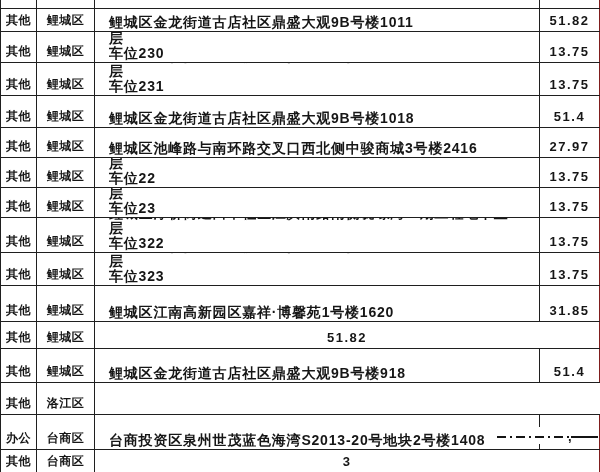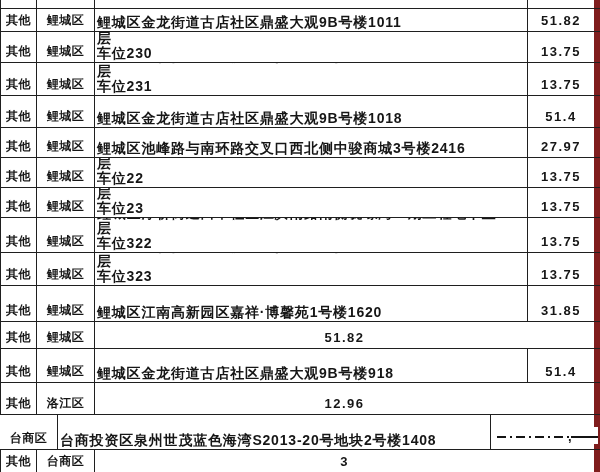--- a/index.html
+++ b/index.html
@@ -18,22 +18,22 @@
   .cell{display:flex;align-items:flex-end;overflow:hidden;}
   .c1{width:37px;border-left:1px solid #1f1f1f;border-right:1px solid #1f1f1f;
       justify-content:center;padding-bottom:3px;
       font-size:12px;letter-spacing:.5px;line-height:15px;}
   .c2{width:58px;border-right:1px solid #1f1f1f;
       justify-content:center;padding-bottom:3px;
       font-size:12px;letter-spacing:.5px;line-height:15px;}
   .c3{width:433px;border-right:1px solid #1f1f1f;
       padding:0 1px 1px 2px;
       font-size:14px;letter-spacing:.8px;line-height:15px;
-      white-space:pre-line;}
-  .c4{flex:1;border-right:6px solid #7f1d1d;
+      white-space:pre-line;margin-left:12px;}
+  .c4{flex:1;border-right:1px solid #7f1d1d;
       justify-content:center;padding-bottom:3px;
       font-size:13px;letter-spacing:1.5px;line-height:14px;}
   
   .h9{height:9px;}  .h23{height:23px;} .h31{height:31px;} .h33{height:33px;}
   .h32{height:32px;} .h30{height:30px;} .h35{height:35px;} .h36{height:36px;}
   .h27{height:27px;} .h34{height:34px;} .h22{height:22px;}
   
   #overlay{
     position:absolute;left:495px;top:427px;width:103px;height:17px;
     background:#fff;z-index:5;
@@ -150,24 +150,24 @@
   <div class="row h34">
     <div class="cell c1">其他</div>
     <div class="cell c2">鲤城区</div>
     <div class="cell c3">鲤城区金龙街道古店社区鼎盛大观9B号楼918</div>
     <div class="cell c4">51.4</div>
   </div>
 
   <div class="row h32">
     <div class="cell c1">其他</div>
     <div class="cell c2">洛江区</div>
-    <div class="cell c4">12.96</div>
   </div>
 
   <div class="row h35">
+    <div class="cell c1">办公</div>
     <div class="cell c2">台商区</div>
     <div class="cell c3">台商投资区泉州世茂蓝色海湾S2013-20号地块2号楼1408</div>
     <div class="cell c4"></div>
   </div>
 
   <div class="row h22 last">
     <div class="cell c1">其他</div>
     <div class="cell c2">台商区</div>
     <div class="cell c4">3</div>
   </div>

